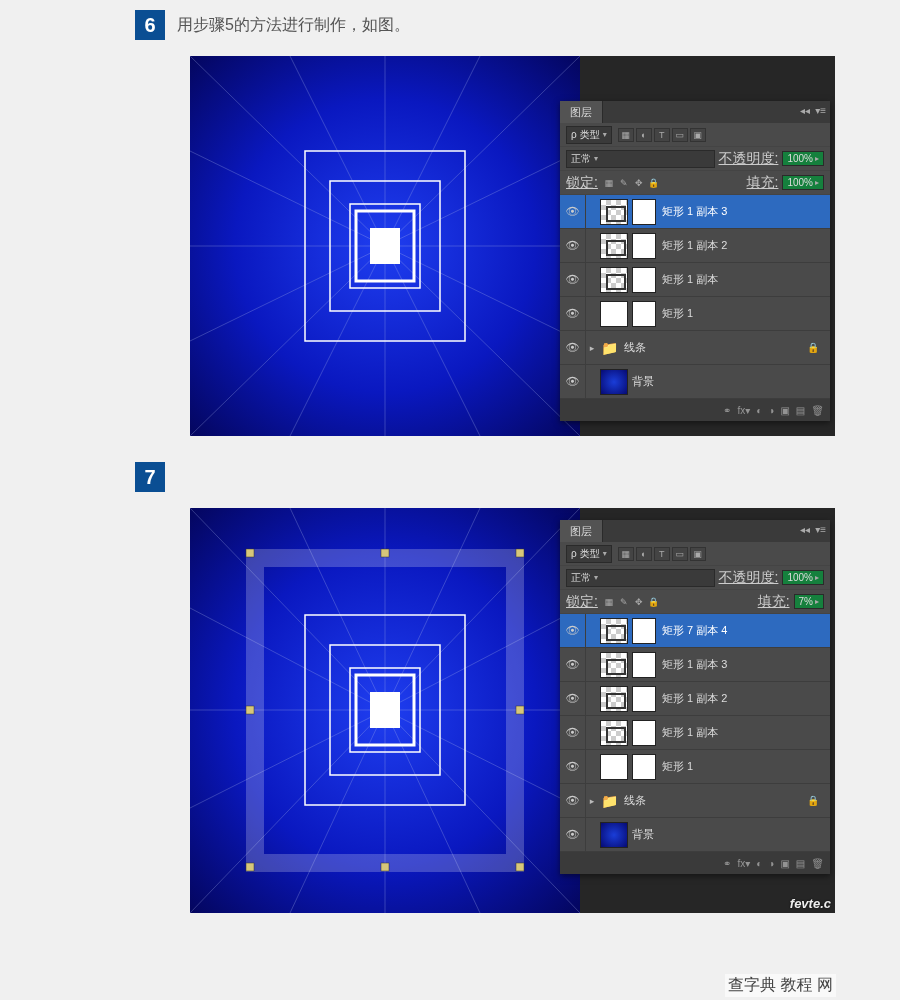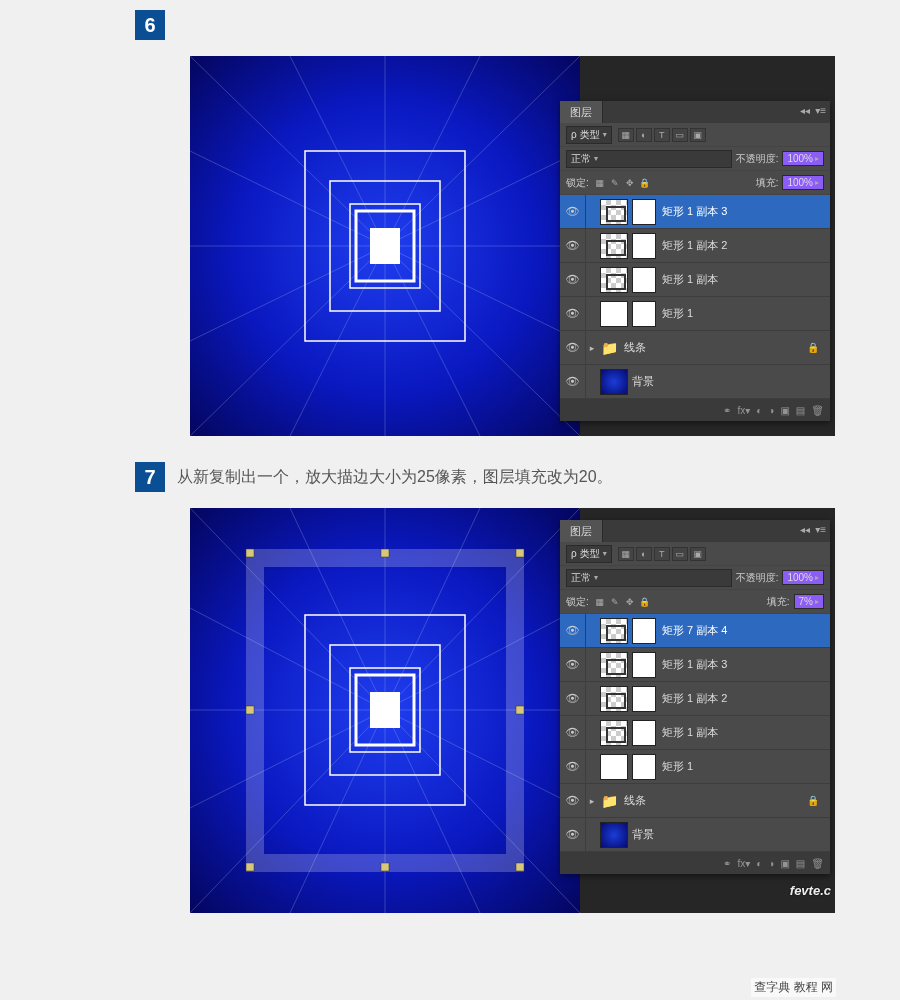--- a/index.html
+++ b/index.html
@@ -81,34 +81,34 @@
   }
   .panel-row {
     height: 24px;
     display: flex;
     align-items: center;
     padding: 0 6px;
     gap: 4px;
     border-bottom: 1px solid #444;
     background: #4a4a4a;
   }
-  .panel-row label { color: #ccc; font-size: 10px; }
+  .panel-row label { color: #ccc; font-size: 14px; text-decoration: underline; }
   .drop {
     background: #3a3a3a;
     border: 1px solid #2a2a2a;
     color: #ddd;
     padding: 1px 4px;
     font-size: 10px;
     display: inline-flex;
     align-items: center;
     gap: 3px;
   }
   .drop::after { content: "▾"; font-size: 8px; color: #aaa; }
   .pct {
-    background: #8b5cf6;
+    background: #15803d;
     border: 1px solid #2a2a2a;
     color: #ddd;
     padding: 1px 4px;
     font-size: 10px;
     display: inline-flex;
     align-items: center;
     gap: 2px;
   }
   .pct::after { content: "▸"; font-size: 8px; color: #aaa; }
   .filter-icons { display:flex; gap:2px; margin-left:2px; }
@@ -170,35 +170,36 @@
     height: 22px; background: #3a3a3a;
     display:flex; align-items:center; justify-content:flex-end;
     gap:6px; padding:0 6px; color:#aaa; font-size:10px;
   }
   .panel-footer span { opacity:.8; }
   .step7 { margin-top: 26px; }
   .fig7 { height: 405px; }
   .fig7 .panel-wrap { top: 12px; }
   .fig7 .canvas { height: 405px; }
   .watermark {
-    position:absolute; right:4px; bottom:15px;
+    position:absolute; right:4px; bottom:2px;
     color:#eee; font-size:13px; font-style:italic; font-weight:bold;
     text-shadow:0 0 2px #000;
   }
   .wmrow {
     position:absolute; right:0; bottom:0; background:rgba(255,255,255,.6);
-    font-size:12px; color:#444; padding:1px 3px;margin-left:12px;
+    font-size:16px; color:#444; padding:1px 3px;margin-left:12px;
   }
 </style>
 </head>
 <body>
 
 <div class="step">
   <div class="step-header">
     <div class="step-num">6</div>
+    <div class="step-text">用步骤5的方法进行制作，如图。</div>
   </div>
   <div class="figure">
     <svg class="canvas" viewBox="0 0 390 380">
       <defs>
         <radialGradient id="bg1" cx="50%" cy="50%" r="70%">
           <stop offset="0%" stop-color="#1f3ef0"></stop>
           <stop offset="55%" stop-color="#0a18c0"></stop>
           <stop offset="100%" stop-color="#040660"></stop>
         </radialGradient>
       </defs>
@@ -314,21 +315,20 @@
         <span>▤</span>
         <span>🗑</span>
       </div>
     </div>
   </div>
 </div>
 
 <div class="step step7">
   <div class="step-header">
     <div class="step-num">7</div>
-    <div class="step-text">从新复制出一个，放大描边大小为25像素，图层填充改为20。</div>
   </div>
   <div class="figure fig7">
     <svg class="canvas" viewBox="0 0 390 405">
       <defs>
         <radialGradient id="bg2" cx="50%" cy="50%" r="70%">
           <stop offset="0%" stop-color="#1f3ef0"></stop>
           <stop offset="55%" stop-color="#0a18c0"></stop>
           <stop offset="100%" stop-color="#040660"></stop>
         </radialGradient>
       </defs>

